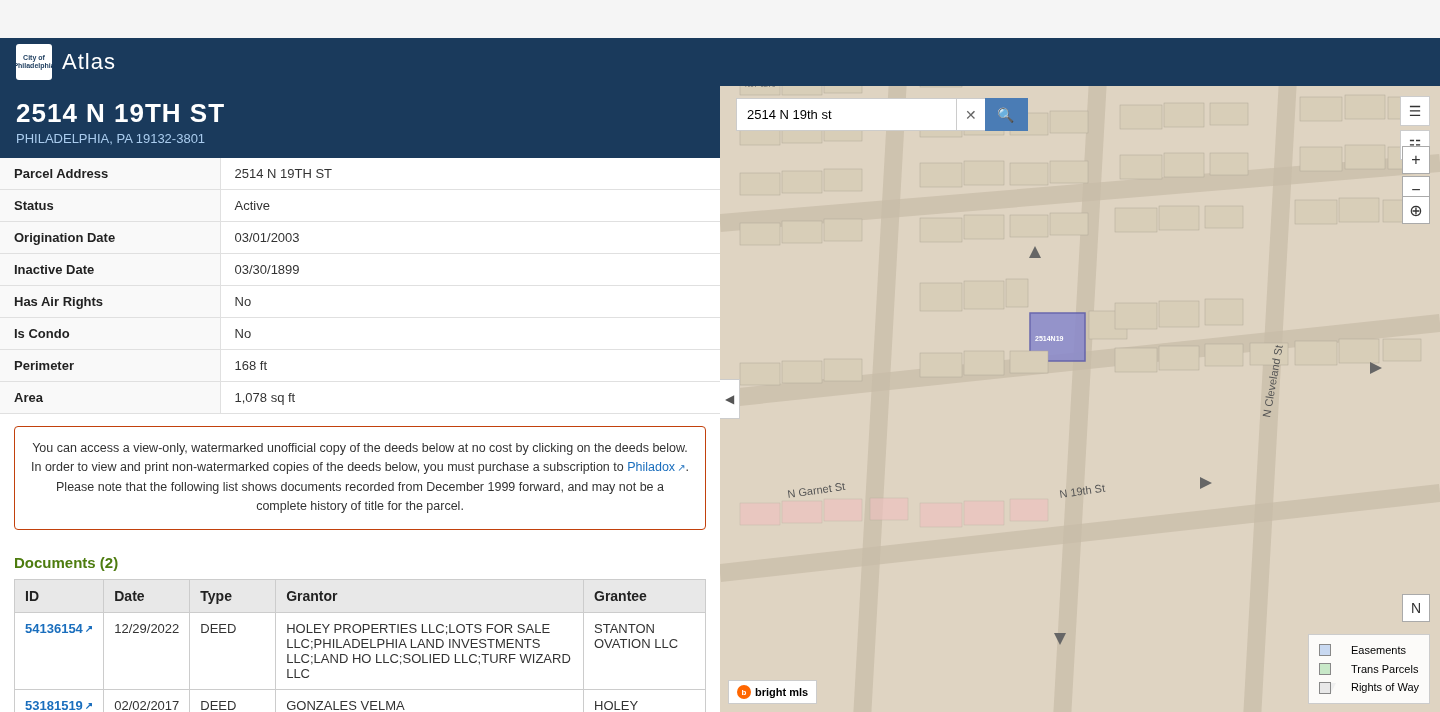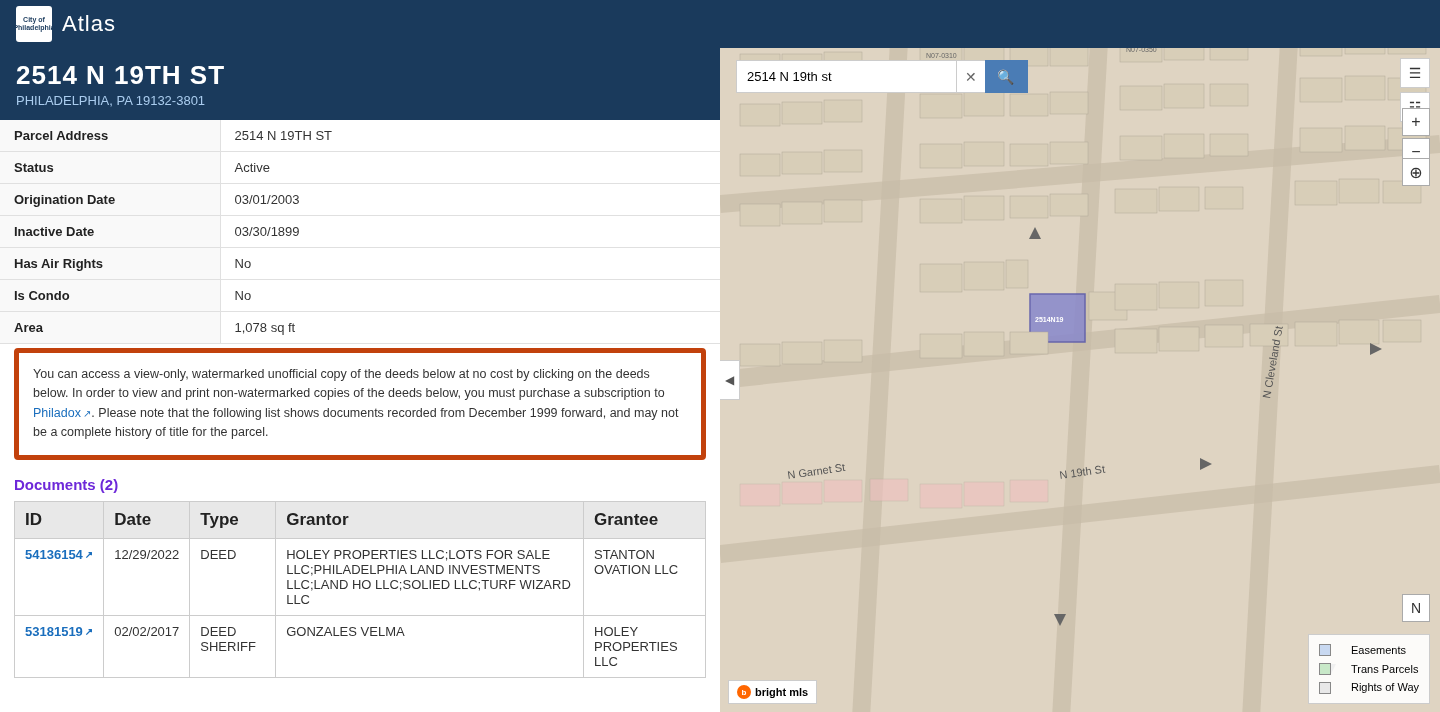--- a/index.html
+++ b/index.html
@@ -7,20 +7,21 @@
 
     
     #header {
       background: #1a3a5c;
       color: white;
       display: flex;
       align-items: center;
       padding: 0 16px;
       height: 48px;
       flex-shrink: 0;
+      margin-top: 38px;
     }
     #header .logo-area {
       display: flex;
       align-items: center;
       gap: 10px;
     }
     .logo-shield {
       width: 36px;
       height: 36px;
       background: white;
@@ -95,64 +96,65 @@
       color: #222;
       background: #f9f9f9;
       border-right: 1px solid #e0e0e0;
     }
     .info-table td:last-child {
       color: #333;
     }
 
     
     .note-box {
-      margin: 4px 14px;
-      border: 5px solid #c2410c;
+      margin: 12px 14px;
+      border: 1px solid #c2410c;
       border-radius: 4px;
       padding: 12px 14px;
       font-size: 12.5px;
       color: #333;
       line-height: 1.55;
       background: #fff;
+      text-align: center;
     }
     .note-box a {
       color: #1a6ebd;
       text-decoration: none;
     }
     .note-box .ext-icon {
       display: inline-block;
       margin-left: 2px;
       font-size: 10px;
       color: #1a6ebd;
     }
 
     
     .documents-section {
       padding: 0 14px 16px 14px;
     }
     .documents-title {
       font-size: 15px;
       font-weight: bold;
-      color: #6d28d9;
+      color: #4d7c0f;
       margin: 12px 0 8px 0;
     }
     .docs-table {
       width: 100%;
       border-collapse: collapse;
       border: 1px solid #ccc;
     }
     .docs-table th {
       background: #e8e8e8;
       padding: 8px 10px;
       text-align: left;
       font-weight: bold;
       color: #222;
       border-right: 1px solid #ccc;
       border-bottom: 1px solid #ccc;
-      font-size: 17px;
+      font-size: 14px;
     }
     .docs-table th:last-child { border-right: none; }
     .docs-table td {
       padding: 8px 10px;
       border-right: 1px solid #ccc;
       border-bottom: 1px solid #ccc;
       vertical-align: top;
       color: #333;
       font-size: 13px;
     }
@@ -428,20 +430,24 @@
             <td>Inactive Date</td>
             <td>03/30/1899</td>
           </tr>
           <tr>
             <td>Has Air Rights</td>
             <td>No</td>
           </tr>
           <tr>
             <td>Is Condo</td>
             <td>No</td>
+          </tr>
+          <tr>
+            <td>Perimeter</td>
+            <td>168 ft</td>
           </tr>
           <tr>
             <td>Area</td>
             <td>1,078 sq ft</td>
           </tr>
         </tbody>
     </table>
 
     <div class="note-box">
       <span>You can access a view-only, watermarked unofficial copy of the deeds below at no cost by clicking on the deeds below. In order to view and print non-watermarked copies of the deeds below, you must purchase a subscription to </span><a href="#">Philadox</a><span class="ext-icon">↗</span><span>. Please note that the following list shows documents recorded from December 1999 forward, and may not be a complete history of title for the parcel.</span>

